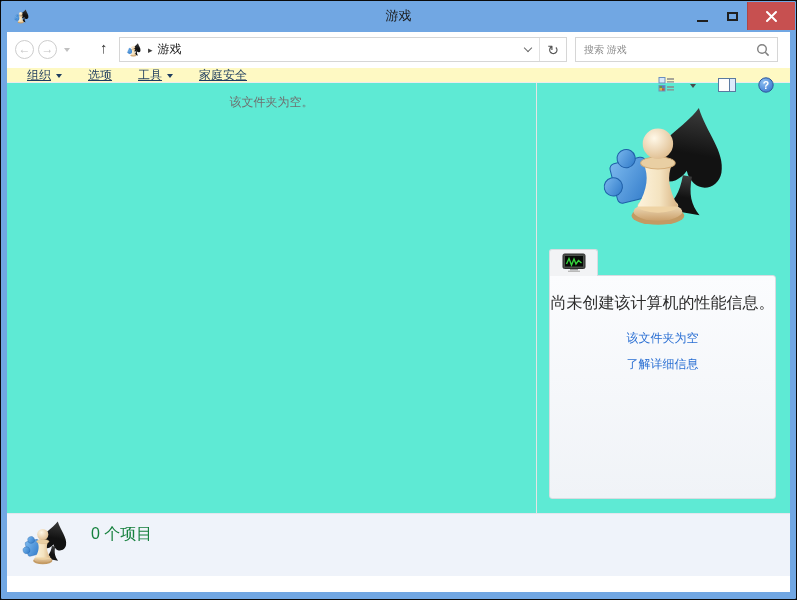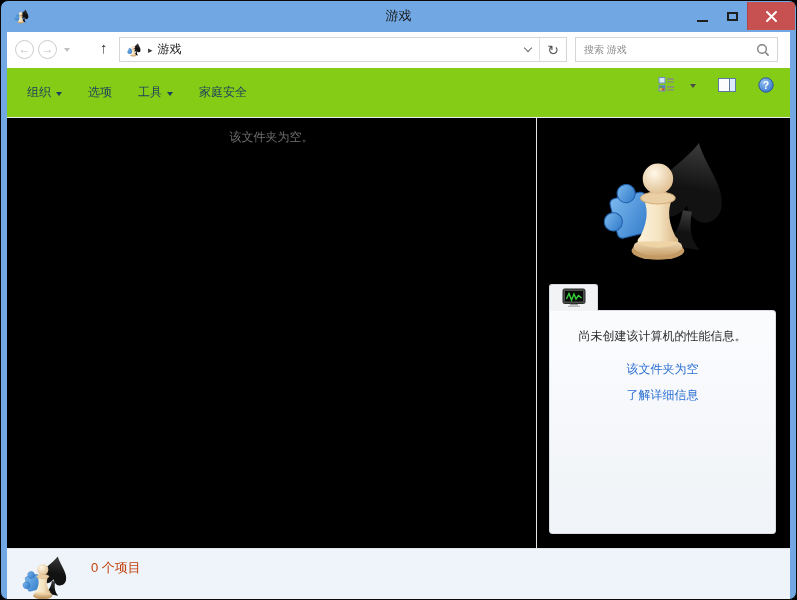--- a/index.html
+++ b/index.html
@@ -1,20 +1,20 @@
 <!DOCTYPE html>
 <html><head>
 <meta charset="utf-8">
 <style>
   * { margin:0; padding:0; box-sizing:border-box; }
   html,body { background:#000; }
   body { font-family:"Liberation Sans","DejaVu Sans",sans-serif; }
 
   .window { position:relative; width:797px; height:600px; background:#71a7e3;
-            border:1px solid #0a0a0a; border-radius:8px; overflow:hidden; }
+            border:1px solid #0a0a0a; border-radius:2px; overflow:hidden; }
 
   
   .titlebar { position:absolute; top:0; left:0; right:0; height:31px; }
   .win-icon { position:absolute; left:12px; top:7px; width:17px; height:17px; }
   .win-title { position:absolute; left:0; right:0; top:0; height:31px; line-height:30px;
                text-align:center; font-size:13px; color:#1b1b1b; }
   .caption { position:absolute; right:1px; top:1px; display:flex; }
   .cap-btn { width:30px; height:28px; display:flex; align-items:center; justify-content:center; }
   .cap-min-glyph { width:11px; height:2px; background:#1f1f1f; margin-top:9px; }
   .cap-max-glyph { width:11px; height:9px; border:2px solid #1f1f1f; background:transparent; }
@@ -46,49 +46,49 @@
   .refresh { width:26px; height:100%; display:flex; align-items:center; justify-content:center;
              font-size:14px; color:#555; }
   .searchbox { position:absolute; left:568px; top:5px; width:203px; height:25px;
                border:1px solid #d6d6d6; background:#fff; display:flex; align-items:center; }
   .searchbox input { flex:1; border:none; outline:none; font-size:10px; padding:0 4px 0 8px;
                      color:#ef4444; font-family:inherit; background:transparent; }
   .searchbox input::placeholder { color:#8b8b8b; opacity:1; }
   .search-glyph { margin-right:7px; }
 
   
-  .toolbar { position:relative; height:50px; background:#84cc16; display:flex; align-items:center;
-             font-size:12px; color:#1e3c5f; border-bottom:1px solid #ececec; }
+  .toolbar { position:relative; height:15px; background:#fef9c3; display:flex; align-items:center;
+             font-size:12px; color:#1e3c5f; border-bottom:1px solid #ececec;text-decoration:underline; }
   .tb-item { display:flex; align-items:center; padding:4px 6px; margin-left:14px; cursor:default; }
   .tb-caret { width:0; height:0; border-left:3.5px solid transparent; border-right:3.5px solid transparent;
               border-top:4px solid #1e3c5f; margin-left:5px; margin-top:2px; }
   .tb-right { position:absolute; right:0; top:0; height:33px; display:flex; align-items:center; }
   .tb-views { margin-right:10px; } .tb-views-caret { margin-right:22px; }
   .tb-preview { margin-right:22px; } .tb-help { margin-right:16px; }
 
   
-  .content { display:flex; height:430px; background:#000000; }
+  .content { display:flex; height:430px; background:#5eead4; }
   .left-pane { flex:1; }
   .empty-msg { margin-top:11px; text-align:center; font-size:12px; color:#6f6f6f; }
   .right-pane { width:254px; border-left:1px solid #e4e4e4; padding-top:18px; }
   .big-icon { display:block; margin:0 auto; }
   .perf-tab { margin:16px 0 0 12px; width:49px; height:27px; background:#f2f3f5;
               border:1px solid #d9dce1; border-bottom:none; border-radius:3px 3px 0 0;
               display:flex; align-items:center; justify-content:center; position:relative; z-index:2; }
   .perf-box { margin:-1px 14px 0 12px; height:224px; border:1px solid #d9dce1;
               border-radius:0 3px 3px 3px; background:linear-gradient(#fbfcfe,#f0f3f7);
               text-align:center; padding-top:17px; position:relative; z-index:1; }
-  .perf-msg { font-size:12px; color:#2b2b2b; }
+  .perf-msg { font-size:16px; color:#2b2b2b; }
   .perf-link { display:block; font-size:12px; color:#2a6fd3; text-decoration:none; }
   .link-1 { margin-top:16px; } .link-2 { margin-top:9px;font-family:Liberation Serif, serif; }
 
   
   .statusbar { position:relative; height:63px; background:#eff3fa; border-top:1px solid #e3e6ee; }
   .status-icon { position:absolute; left:12px; top:4px; }
-  .status-count { position:absolute; left:84px; top:10px; font-size:13px; color:#c2410c; }
+  .status-count { position:absolute; left:84px; top:10px; font-size:16px; color:#15803d; }
 </style>
 </head>
 <body>
 
 <svg width="0" height="0" style="position:absolute">
   <defs>
     <linearGradient id="pz" x1="0" y1="0" x2="1" y2="1">
       <stop offset="0" stop-color="#7cb9ee"></stop>
         <stop offset="1" stop-color="#2e78c8"></stop>
     </linearGradient>

